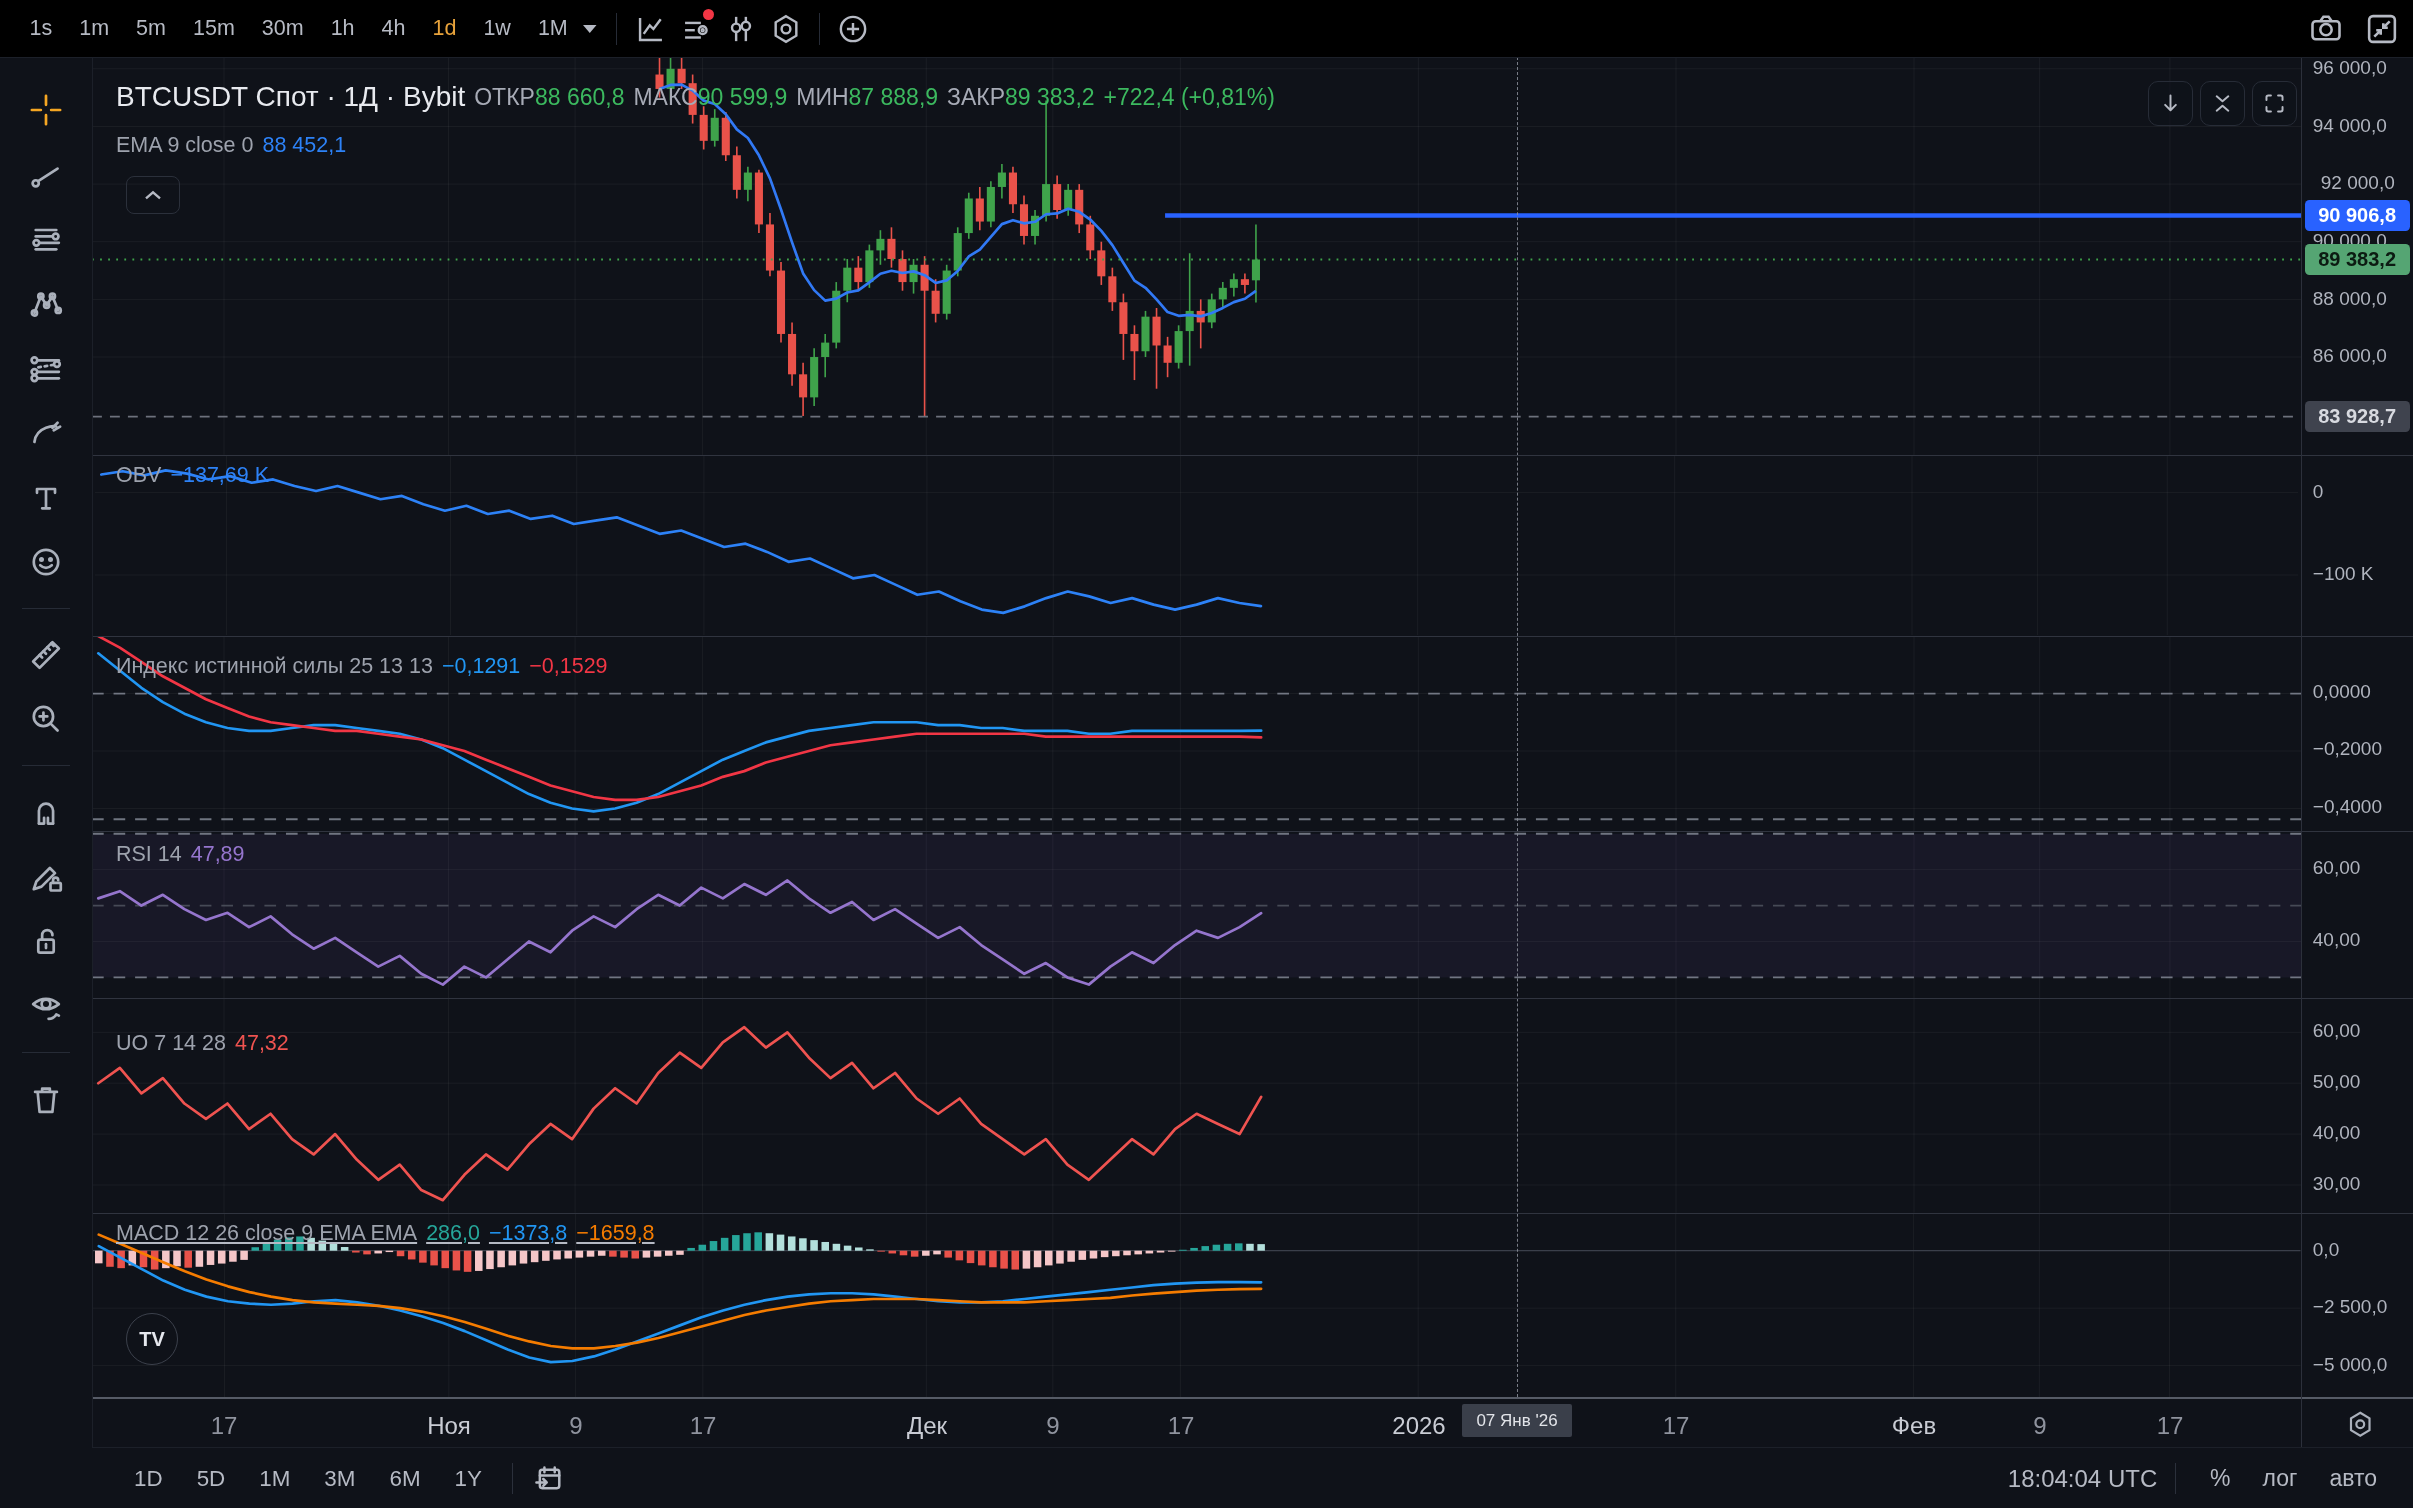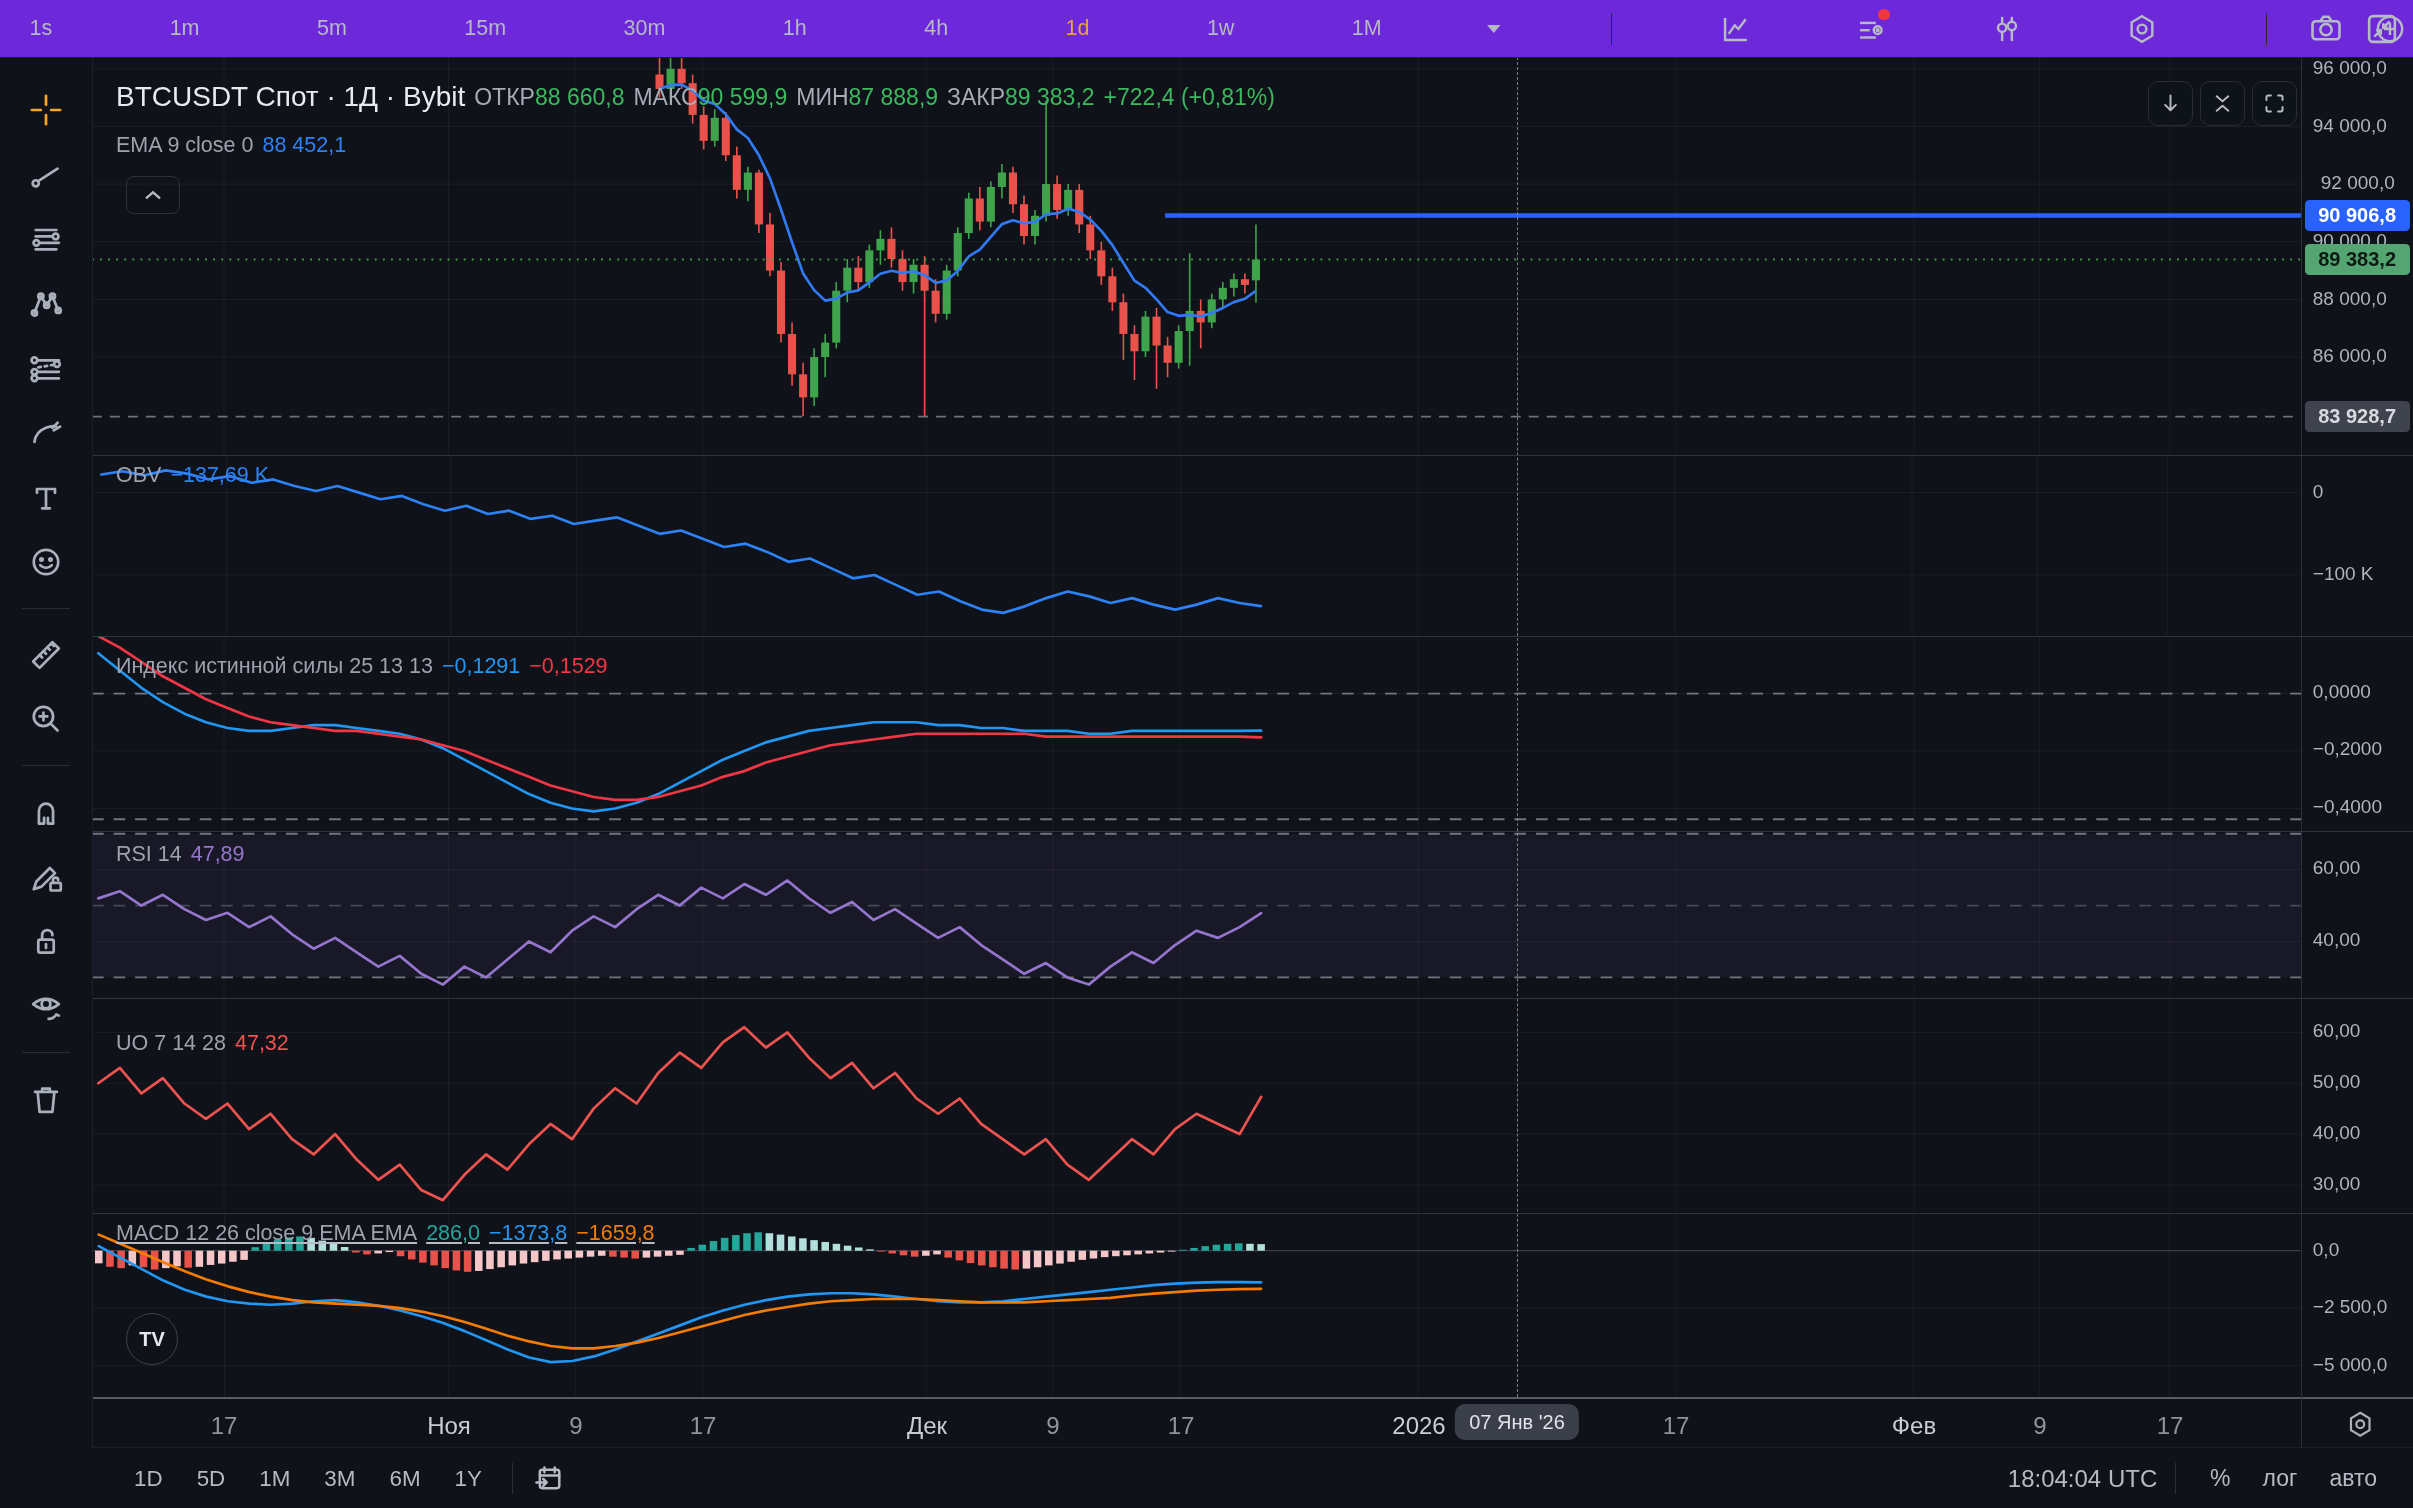--- a/index.html
+++ b/index.html
@@ -1,21 +1,21 @@
 <!DOCTYPE html>
 <html style="font-size:14.4px"><head>
 <meta charset="utf-8">
 <style>
   html,body{margin:0;padding:0;background:#0f1219;width:2413px;height:1508px;overflow:hidden;
     font-family:"Liberation Sans", sans-serif;-webkit-font-smoothing:antialiased;}
   .app{position:absolute;left:0;top:0;width:2413px;height:1508px;background:#0f1219;color:#b6bac4;}
 
   
   .topbar{position:absolute;left:0;top:0;right:0;height:57px;display:flex;align-items:center;
-    border-bottom:0.9px solid #1c2029;z-index:40;background:#6d28d9;justify-content:space-between;}
+    border-bottom:0.9px solid #1c2029;z-index:40;background:#000000;}
   .tf{font-size:21.5px;color:#b6bac4;padding:0 13.5px;cursor:pointer;line-height:57px;}
   .tf:first-child{margin-left:16px;}
   .tf.active{color:#e8a33b;}
   .caret{margin:0 9px 0 1.8px;display:flex;align-items:center;cursor:pointer;}
   .vsep{width:0.9px;height:32px;background:#262b36;margin:0 10.8px;}
   .tbtn{width:45px;height:45px;display:flex;align-items:center;justify-content:center;cursor:pointer;
     position:relative;border-radius:7.2px;}
   .tbtn svg{stroke:#b6bac4;fill:none;stroke-width:2;}
   .badge-dot{position:absolute;right:3.6px;top:2.7px;width:11.7px;height:11.7px;border-radius:50%;background:#f23645;}
   .top-right{position:absolute;right:9px;top:0;height:57px;display:flex;align-items:center;gap:10.8px;}
@@ -56,21 +56,21 @@
   .pane-btns{position:absolute;left:2148px;top:81px;display:flex;gap:7.2px;z-index:26;}
   .pbtn{width:43px;height:43px;border:0.9px solid #272c37;border-radius:10px;background:rgba(15,18,25,.55);
     display:flex;align-items:center;justify-content:center;cursor:pointer;}
   .pbtn svg{stroke:#b6bac4;fill:none;stroke-width:2.2;stroke-linecap:round;stroke-linejoin:round;}
 
   
   .time-axis{position:absolute;left:0;right:0;top:1399px;height:48px;z-index:15;}
   .t-label{position:absolute;top:12.6px;transform:translateX(-50%);font-size:24px;color:#8f939e;}
   .t-label.strong{color:#c9ccd4;}
   .t-badge{position:absolute;top:5.4px;transform:translateX(-50%);background:#3a3f4a;color:#e2e4e9;
-    font-size:20px;padding:6.3px 14.4px;border-radius:10px;z-index:16;}
+    font-size:17px;padding:6.3px 14.4px;border-radius:2px;z-index:16;}
   .gear-btn{position:absolute;left:2340px;top:1404px;width:41px;height:41px;display:flex;align-items:center;
     justify-content:center;cursor:pointer;}
   .gear-btn svg{stroke:#aab0bb;fill:none;stroke-width:2;}
 
   
   .bottombar{position:absolute;left:92px;right:0;top:1447px;height:61px;display:flex;align-items:center;
     border-top:0.9px solid #1c2029;background:#0f1219;z-index:30;}
   .range{font-size:22.4px;color:#b6bac4;padding:0 17px;cursor:pointer;}
   .range:first-child{margin-left:25px;}
   .bsep{width:0.9px;height:30.5px;background:#2b303b;margin:0 12.6px;}

